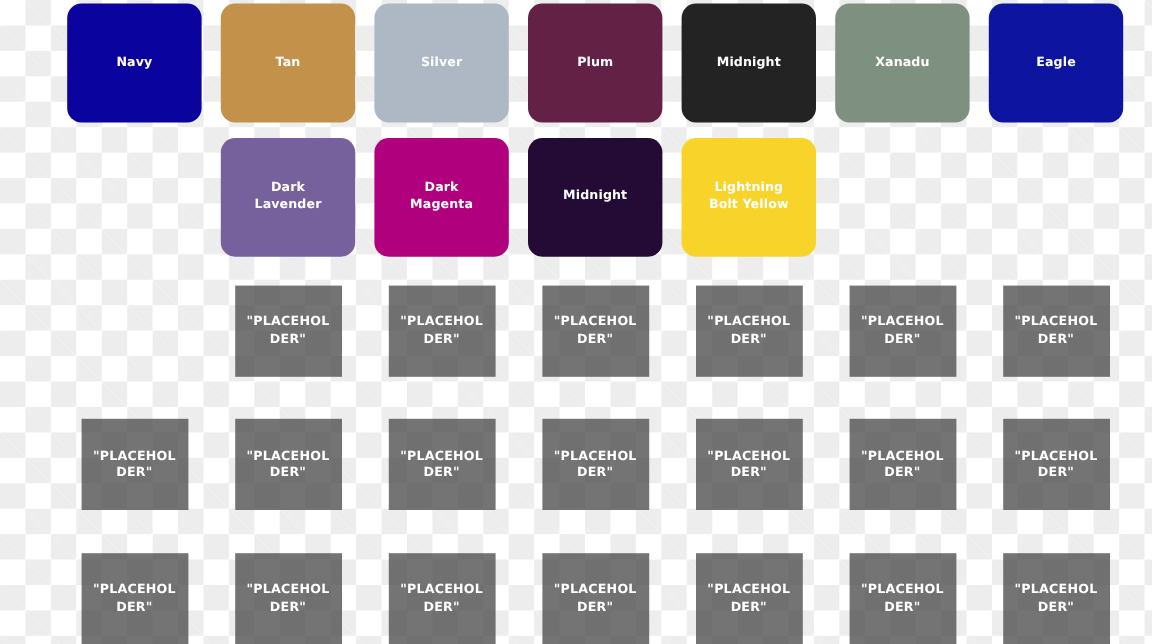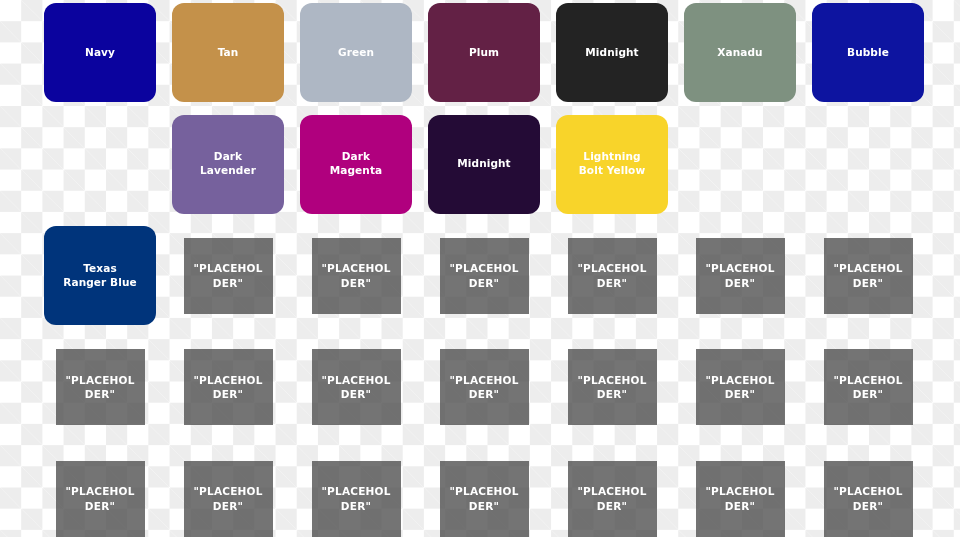--- a/index.html
+++ b/index.html
@@ -19,21 +19,21 @@
     background-color: #ffffff;
     background-image:
       linear-gradient(45deg, #ededed 25%, transparent 25%, transparent 75%, #ededed 75%),
       linear-gradient(45deg, #ededed 25%, transparent 25%, transparent 75%, #ededed 75%);
     background-size: 42.4px 42.4px;
     background-position: 0 0, 21.2px 21.2px;
   }
 
   .grid {
     position: absolute;
-    left: 4px;
+    left: 16px;
     top: 0;
     width: 854px;
     height: 537px;
   }
 
   .cell {
     position: absolute;
     width: 128px;
     height: 111.5px;
     display: flex;
@@ -96,41 +96,41 @@
           <span class="swatch-label">Navy</span>
         </div>
       </div>
       <div class="cell" style="left: 160px; top: -3.25px;">
         <div class="swatch" style="background: rgb(196, 145, 74);">
           <span class="swatch-label">Tan</span>
         </div>
       </div>
       <div class="cell" style="left: 288px; top: -3.25px;">
         <div class="swatch" style="background: rgb(174, 183, 196);">
-          <span class="swatch-label">Green</span>
+          <span class="swatch-label">Silver</span>
         </div>
       </div>
       <div class="cell" style="left: 416px; top: -3.25px;">
         <div class="swatch" style="background: rgb(99, 33, 69);">
           <span class="swatch-label">Plum</span>
         </div>
       </div>
       <div class="cell" style="left: 544px; top: -3.25px;">
         <div class="swatch" style="background: rgb(35, 35, 35);">
           <span class="swatch-label">Midnight</span>
         </div>
       </div>
       <div class="cell" style="left: 672px; top: -3.25px;">
         <div class="swatch" style="background: rgb(126, 145, 128);">
           <span class="swatch-label">Xanadu</span>
         </div>
       </div>
       <div class="cell" style="left: 800px; top: -3.25px;">
         <div class="swatch" style="background: rgb(13, 20, 160);">
-          <span class="swatch-label">Bubble</span>
+          <span class="swatch-label">Eagle</span>
         </div>
       </div>
       <div class="cell" style="left: 160px; top: 108.25px;">
         <div class="swatch" style="background: rgb(118, 97, 157);">
           <span class="swatch-label">Dark
 Lavender</span>
         </div>
       </div>
       <div class="cell" style="left: 288px; top: 108.25px;">
         <div class="swatch" style="background: rgb(176, 0, 126);">
@@ -142,26 +142,20 @@
         <div class="swatch" style="background: rgb(36, 11, 54);">
           <span class="swatch-label">Midnight</span>
         </div>
       </div>
       <div class="cell" style="left: 544px; top: 108.25px;">
         <div class="swatch" style="background: rgb(248, 212, 42);">
           <span class="swatch-label">Lightning
 Bolt Yellow</span>
         </div>
       </div>
-      <div class="cell" style="left: 32px; top: 219.75px;">
-        <div class="swatch" style="background: rgb(0, 52, 123);">
-          <span class="swatch-label">Texas
-Ranger Blue</span>
-        </div>
-      </div>
       <div class="cell" style="left: 160px; top: 219.75px;">
         <div class="placeholder">
           <span class="placeholder-label">"PLACEHOL
 DER"</span>
         </div>
       </div>
       <div class="cell" style="left: 288px; top: 219.75px;">
         <div class="placeholder">
           <span class="placeholder-label">"PLACEHOL
 DER"</span>

